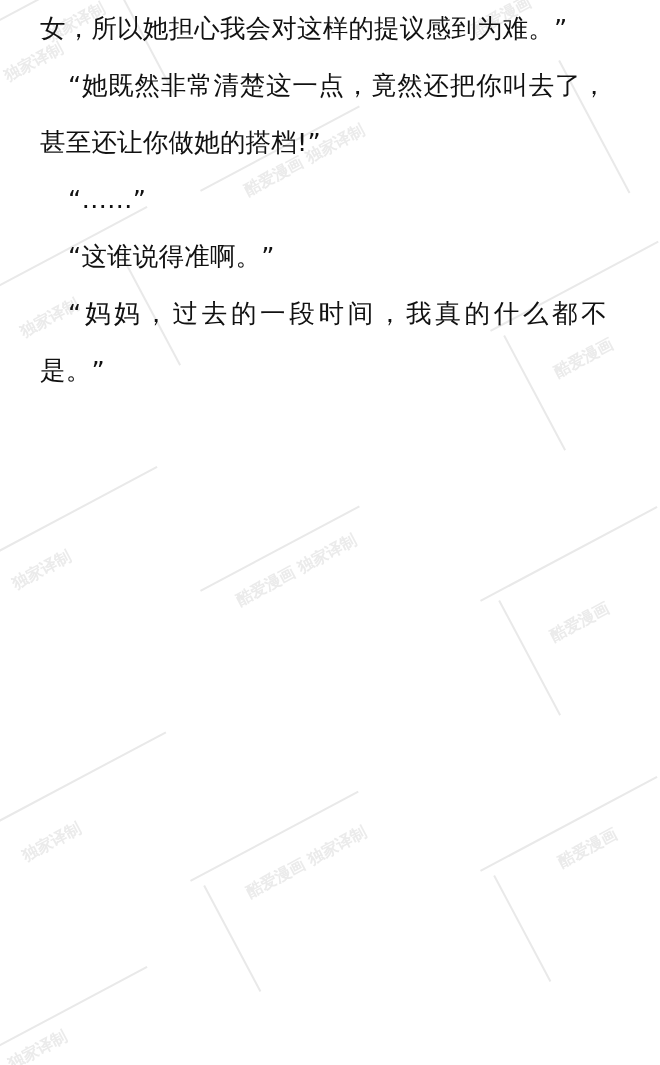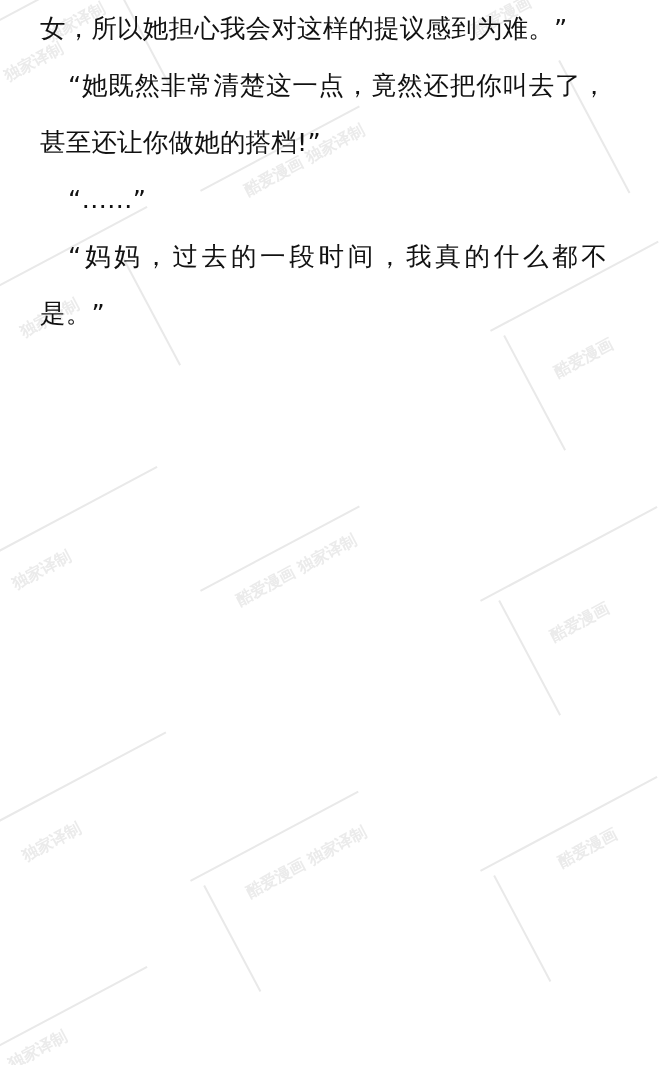--- a/index.html
+++ b/index.html
@@ -105,15 +105,16 @@
       <div class="wm" style="left: 20px; top: 832px; font-size: 16px; transform: rotate(-28deg);">独家译制</div>
       <div class="wm" style="left: 240px; top: 852px; font-size: 16px; transform: rotate(-28deg);">酷爱漫画 独家译制</div>
       <div class="wm" style="left: 556px; top: 838px; font-size: 16px; transform: rotate(-28deg);">酷爱漫画</div>
       <div class="wm" style="left: 6px; top: 1040px; font-size: 16px; transform: rotate(-28deg);">独家译制</div>
     </div>
 
   <div id="text-body">
       <p class="para">女，所以她担心我会对这样的提议感到为难。”</p>
       <p class="para indent">“她既然非常清楚这一点，竟然还把你叫去了，甚至还让你做她的搭档!”</p>
       <p class="para indent">“……”</p>
+      <p class="para indent">“这谁说得准啊。”</p>
       <p class="para indent">“妈妈，过去的一段时间，我真的什么都不是。”</p>
     </div>
 </div>
 
 </body></html>

